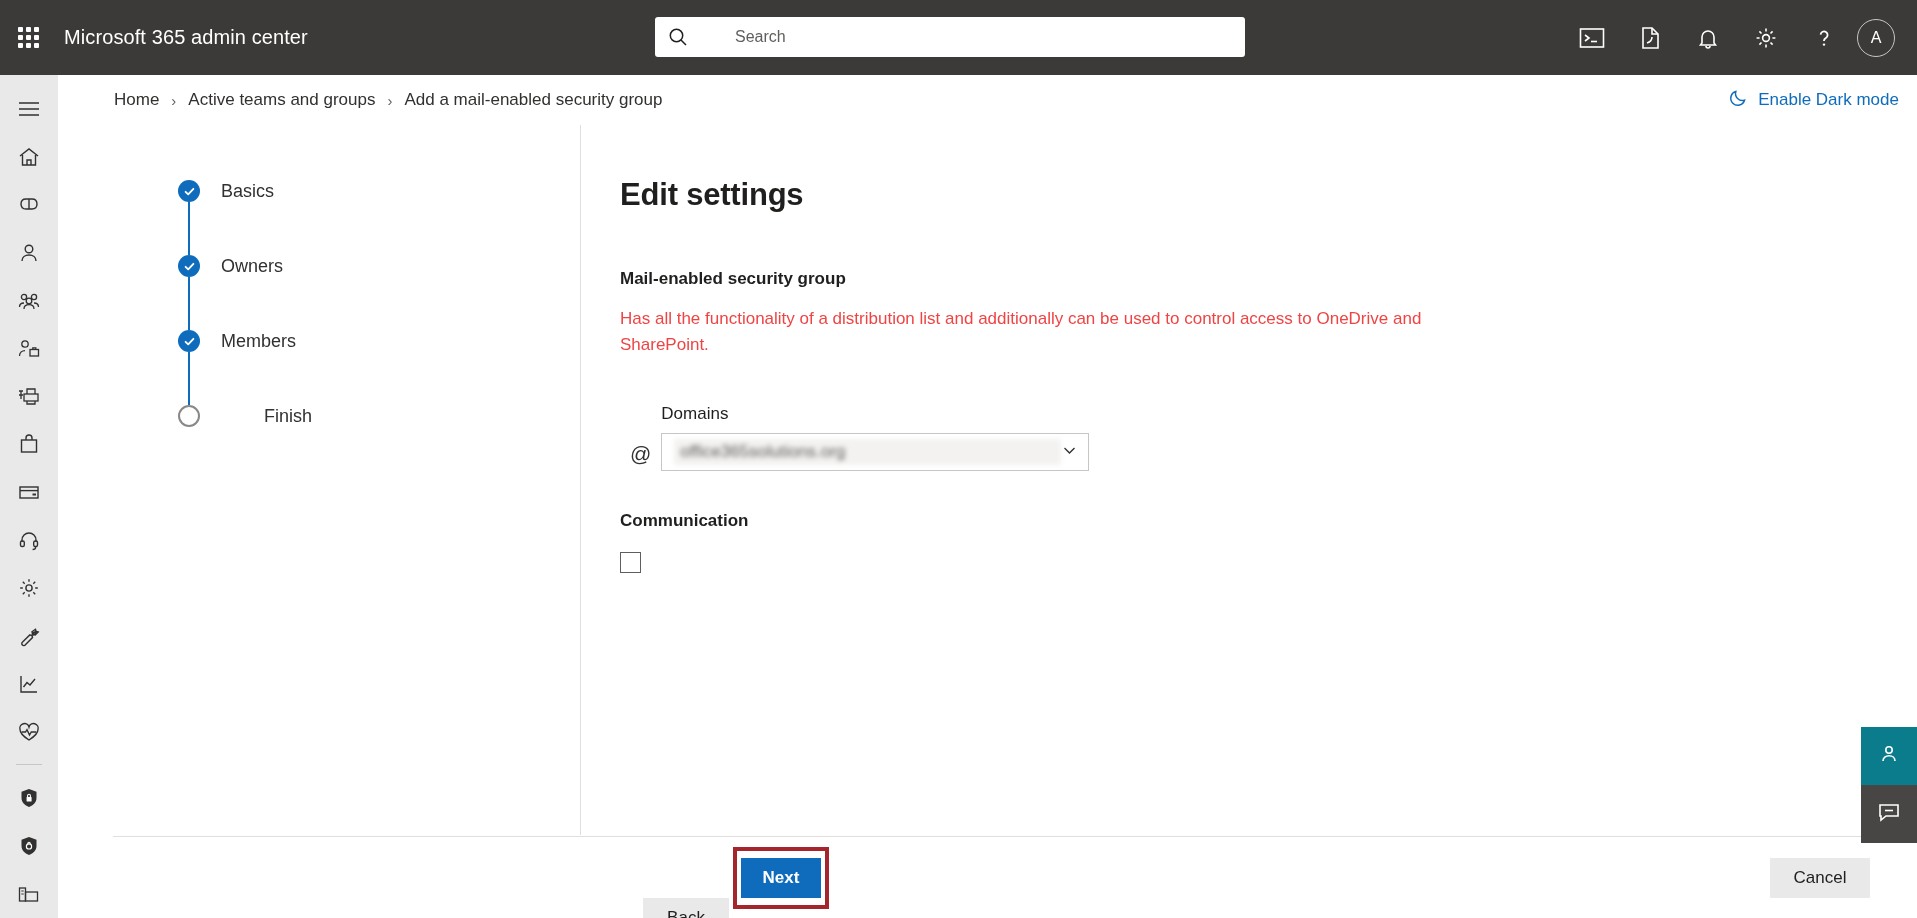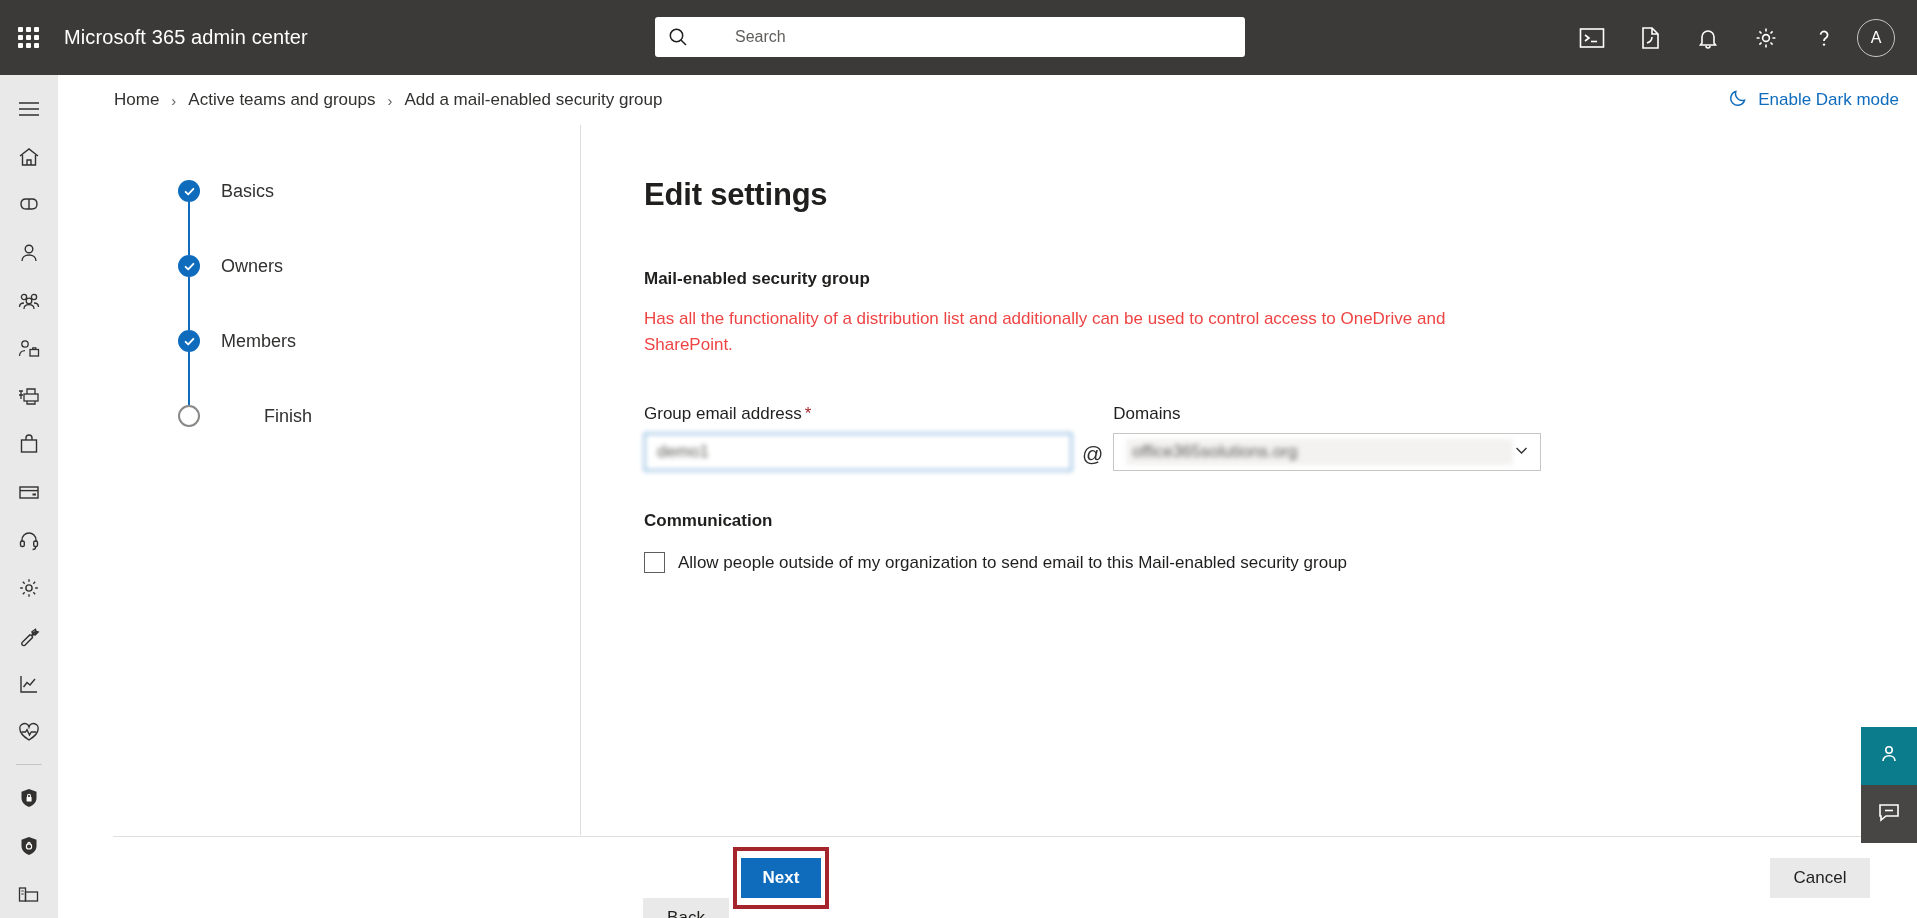--- a/index.html
+++ b/index.html
@@ -116,21 +116,21 @@
     width: 2px; height: 53px; background: #0f6cbd; z-index: 1;
   }
   .connector.gray { background: #8a8886; }
   .step-label {
     margin-left: 21px; font-size: 18px; color: #323130;
     line-height: 22px; white-space: nowrap;
   }
   .step-label.active { font-weight: bold; color: #201f1e; }
 
   
-  .pane { position: absolute; left: 582px; top: 125px; width: 1063px; height: 710px; }
+  .pane { position: absolute; left: 558px; top: 125px; width: 1063px; height: 710px; }
   .pane-title {
     font-size: 31px; font-weight: bold; color: #201f1e;
     margin: 52px 0 0 62px; letter-spacing: -.2px;
   }
   .sub-head {
     font-size: 17px; font-weight: bold; color: #201f1e; margin: 56px 0 0 62px;
   }
   .sub-desc {
     font-size: 17px; color: #ef4444; margin: 17px 0 0 62px;
     width: 840px; line-height: 26px;
@@ -446,46 +446,39 @@
 
   </div>
 </div>
 
 <div class="pane">
   <div class="pane-title">Edit settings</div>
   <div class="sub-head">Mail-enabled security group</div>
   <div class="sub-desc">Has all the functionality of a distribution list and additionally can be used to control access to OneDrive and SharePoint.</div>
 
   <div class="field-row">
-    <div class="field-col">
-      <div class="field-label">
-        <span>Group email address</span><span class="req">*</span>
-      </div>
-      <input class="text-input blur-val" type="text" value="demo1" style="">
-    </div>
 
     <div class="at-sign">@</div>
 
     <div class="field-col">
       <div class="field-label">Domains</div>
       <div class="combo">
         <span class="combo-value">office365solutions.org</span>
         <span class="chev">
           <svg width="17" height="17" viewBox="0 0 17 17">
               <path d="M3.5 6l5 5 5-5" fill="none" stroke="#323130" stroke-width="1.4"></path>
             </svg>
         </span>
       </div>
     </div>
   </div>
 
   <div class="comm-head">Communication</div>
   <div class="check-row">
     <div class="checkbox"></div>
-    <div class="check-label">Allow people outside of my organization to send email to this Mail-enabled security group</div>
   </div>
 </div>
 
 <div class="footer">
   <button class="btn btn-back">Back</button>
   <div class="next-highlight">
     <button class="btn btn-next">Next</button>
   </div>
   <button class="btn btn-cancel">Cancel</button>
 </div>

